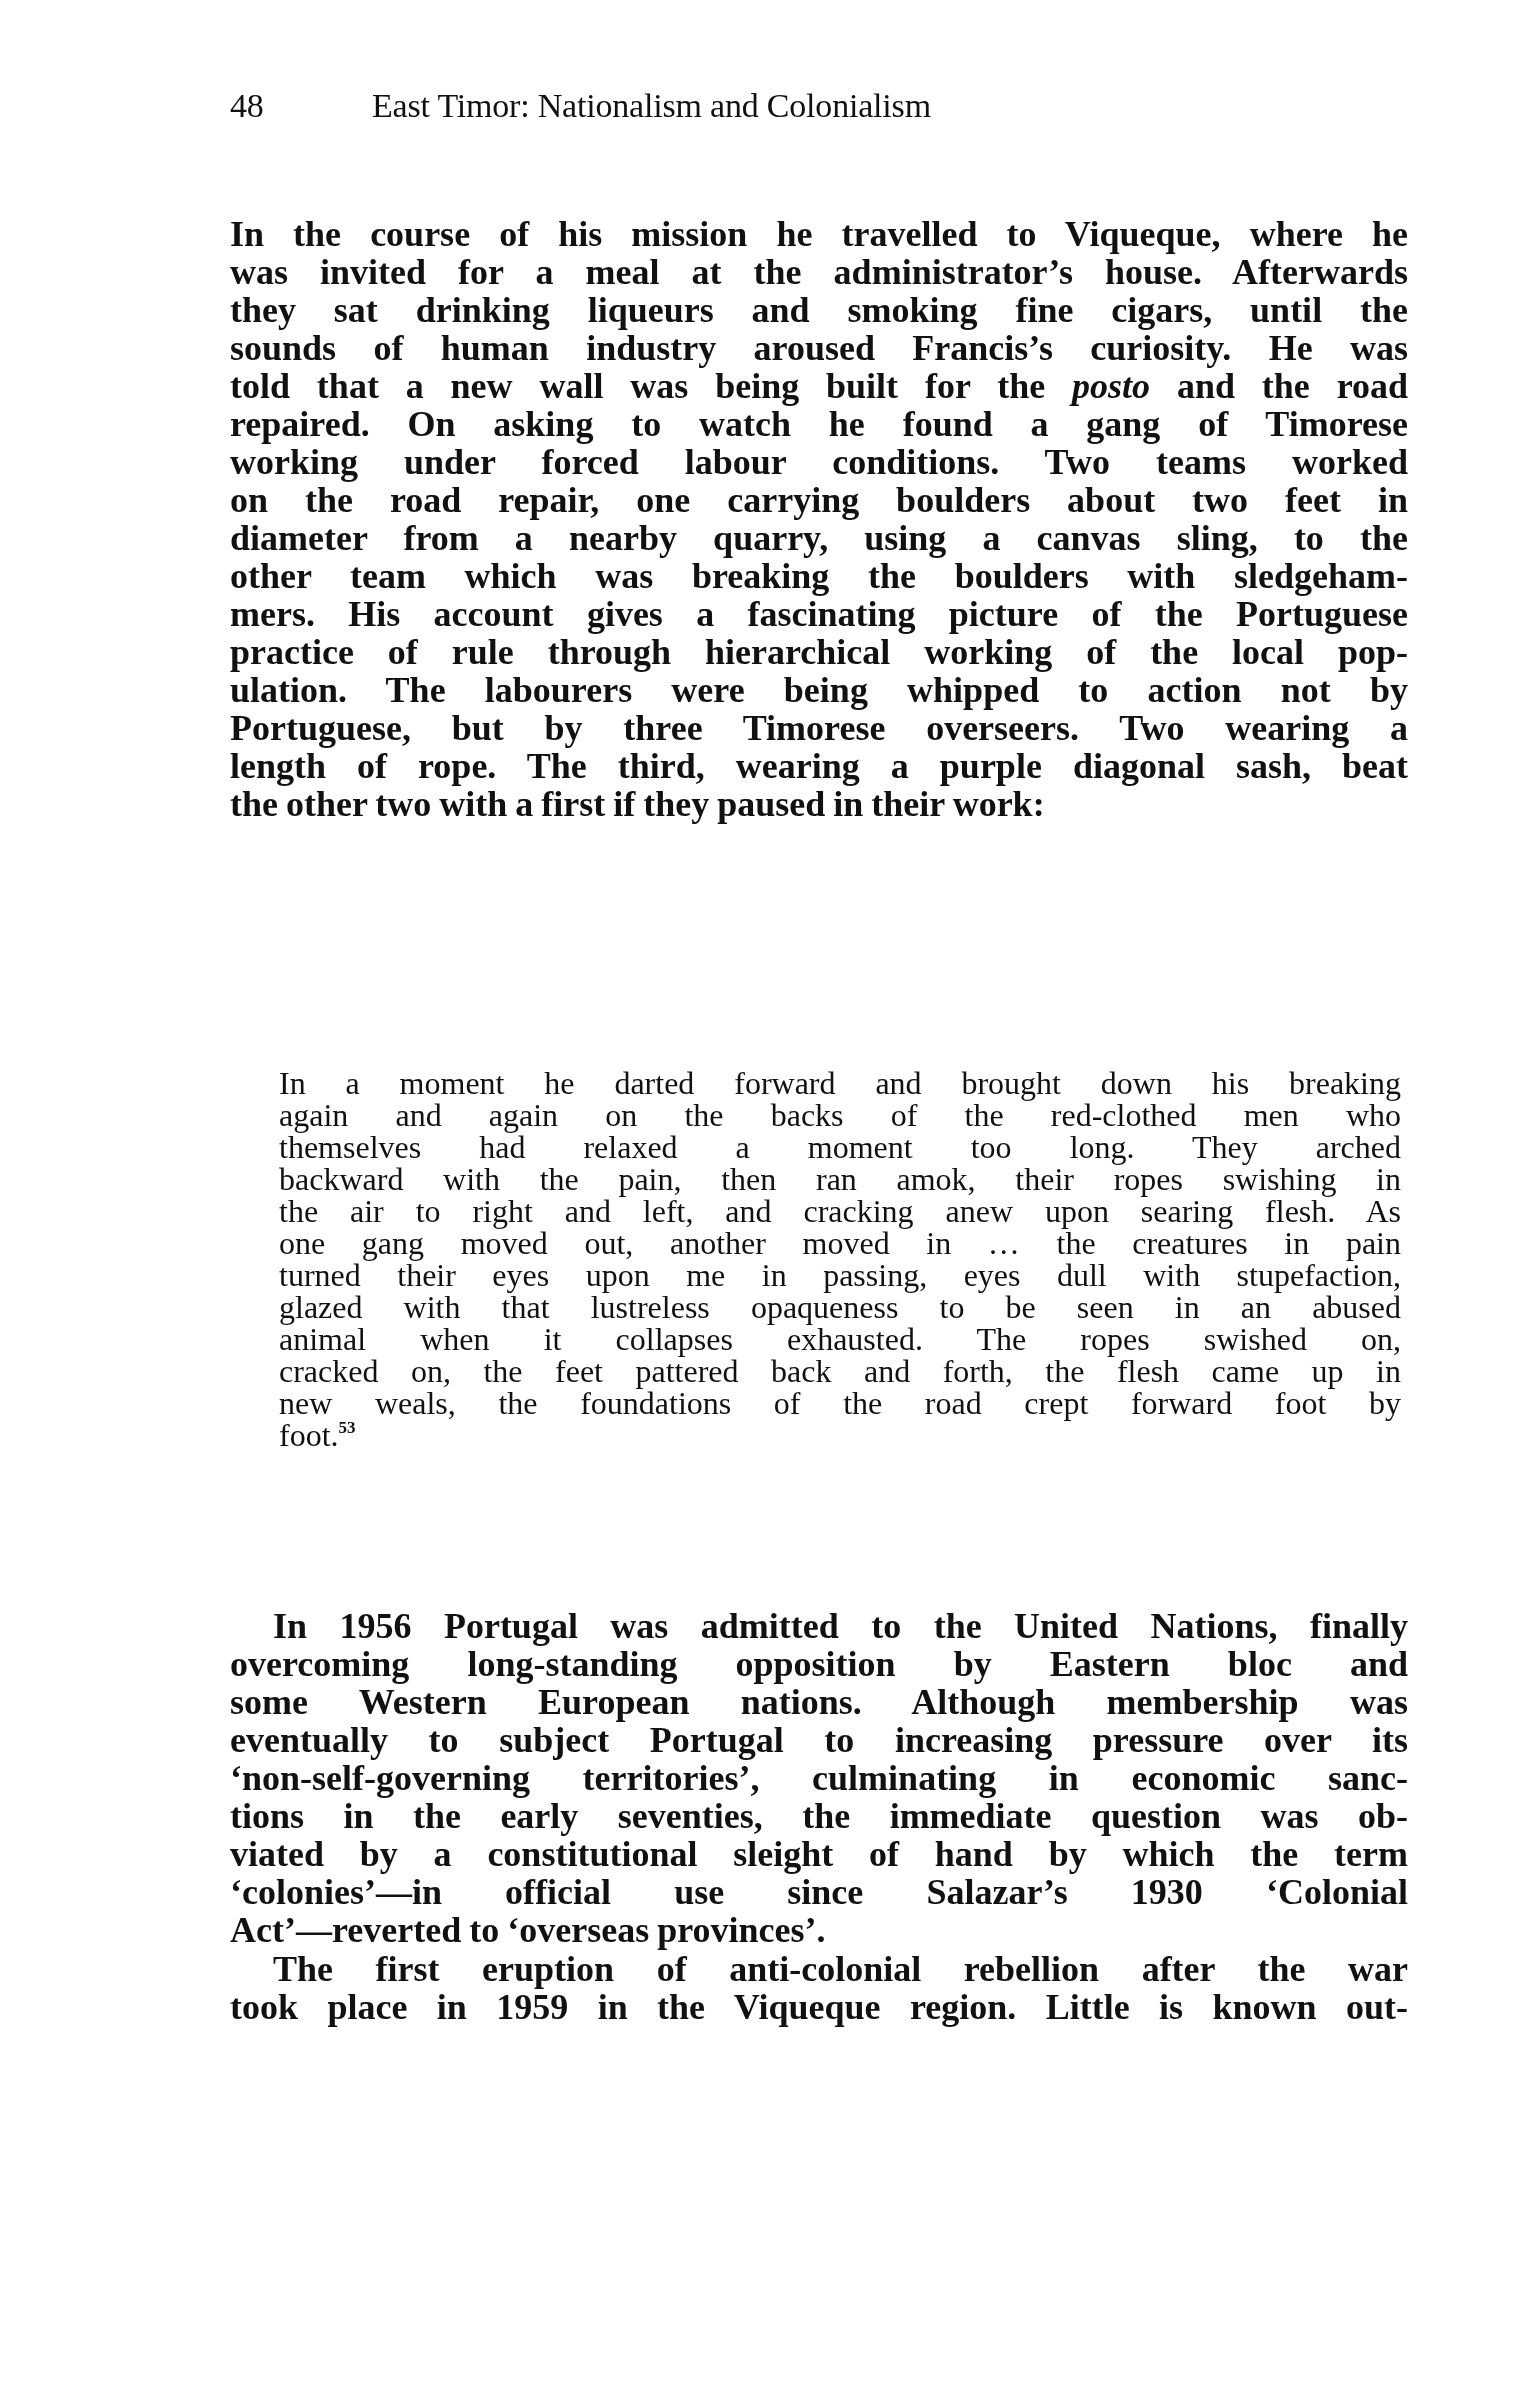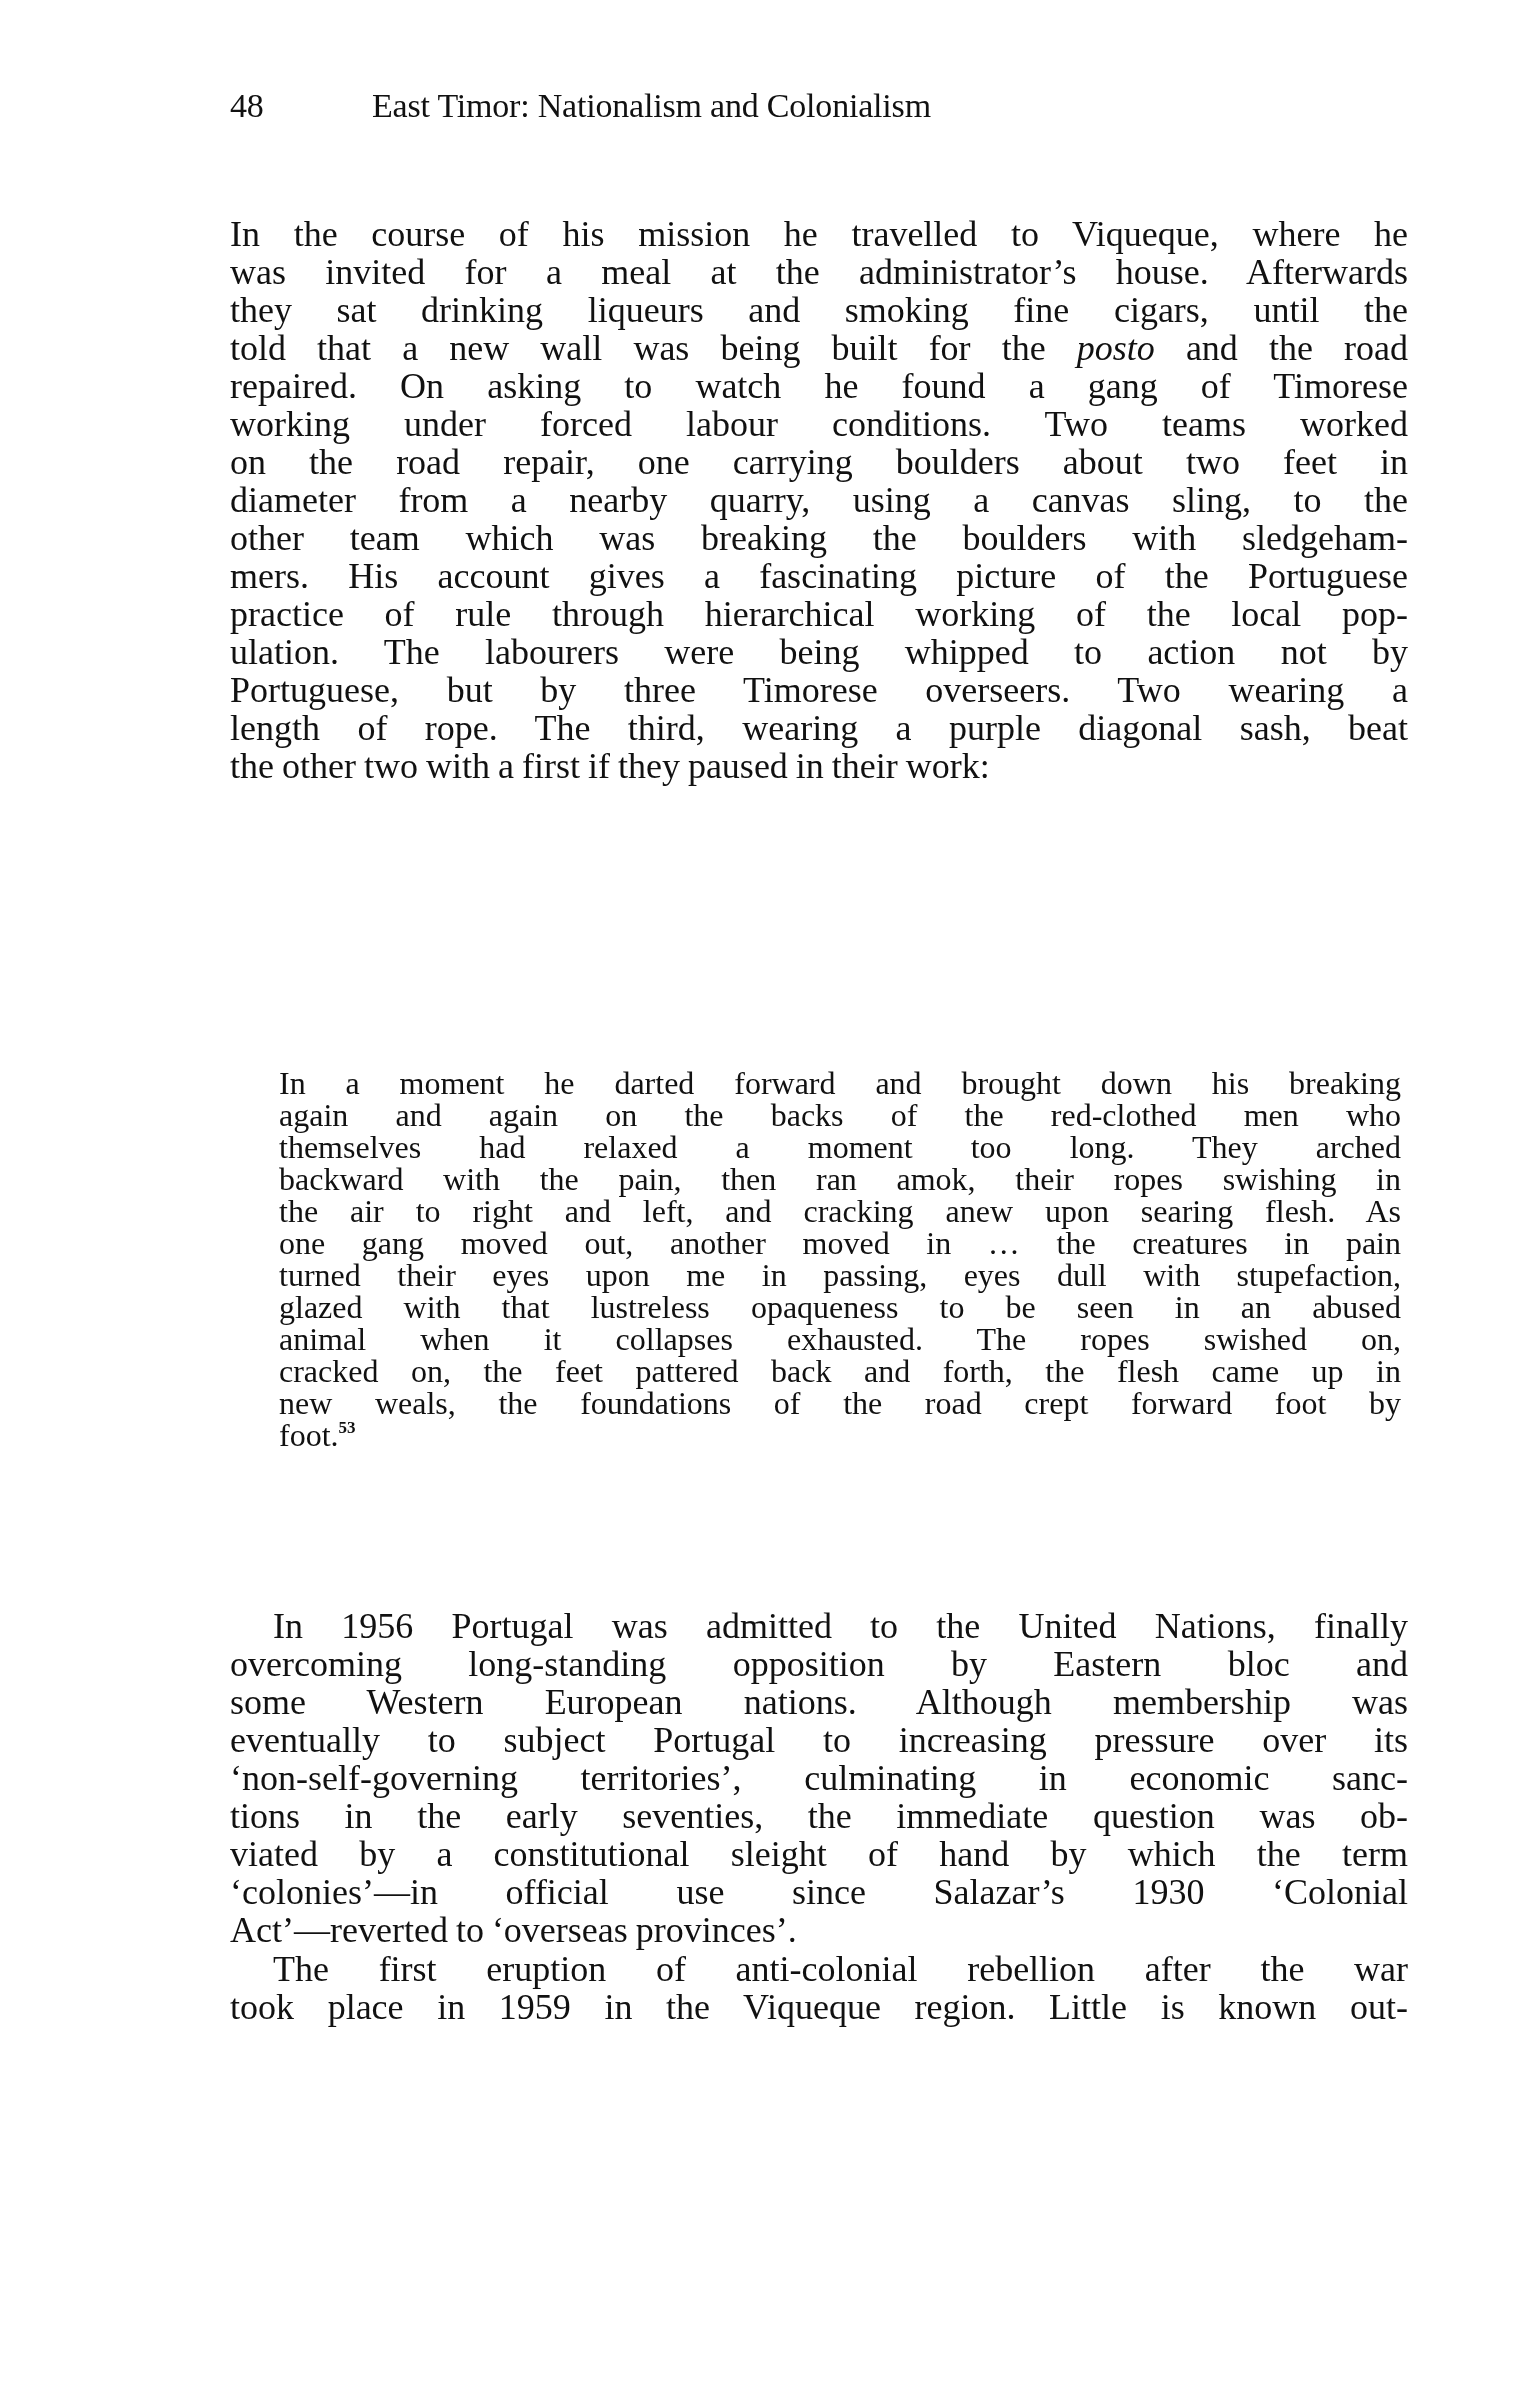--- a/index.html
+++ b/index.html
@@ -42,20 +42,21 @@
     }
     .text-block p {
       margin: 0;
     }
     .text-block p .ln {
       display: block;
       text-align: justify;
       text-align-last: justify;
       white-space: nowrap;
       height: 38px;
+      font-weight: bold;
     }
     .text-block p .ln.last {
       text-align-last: left;
     }
     .text-block p .ln.indent {
       padding-left: 43px;
     }
     #para-1 { top: 215px; }
     #para-2 { top: 1607px; }
     #para-3 { top: 1950px; }
@@ -91,20 +92,21 @@
 <div class="running-head">
   <span class="folio">48</span>
   <span>East Timor: Nationalism and Colonialism</span>
 </div>
 
 <div class="text-block" id="para-1">
   <p>
     <span class="ln">In the course of his mission he travelled to Viqueque, where he</span>
     <span class="ln">was invited for a meal at the administrator’s house. Afterwards</span>
     <span class="ln">they sat drinking liqueurs and smoking fine cigars, until the</span>
+    <span class="ln">sounds of human industry aroused Francis’s curiosity. He was</span>
     <span class="ln"><span>told that a new wall was being built for the</span> <em>posto</em> <span>and the road</span></span>
     <span class="ln">repaired. On asking to watch he found a gang of Timorese</span>
     <span class="ln">working under forced labour conditions. Two teams worked</span>
     <span class="ln">on the road repair, one carrying boulders about two feet in</span>
     <span class="ln">diameter from a nearby quarry, using a canvas sling, to the</span>
     <span class="ln">other team which was breaking the boulders with sledgeham-</span>
     <span class="ln">mers. His account gives a fascinating picture of the Portuguese</span>
     <span class="ln">practice of rule through hierarchical working of the local pop-</span>
     <span class="ln">ulation. The labourers were being whipped to action not by</span>
     <span class="ln">Portuguese, but by three Timorese overseers. Two wearing a</span>

